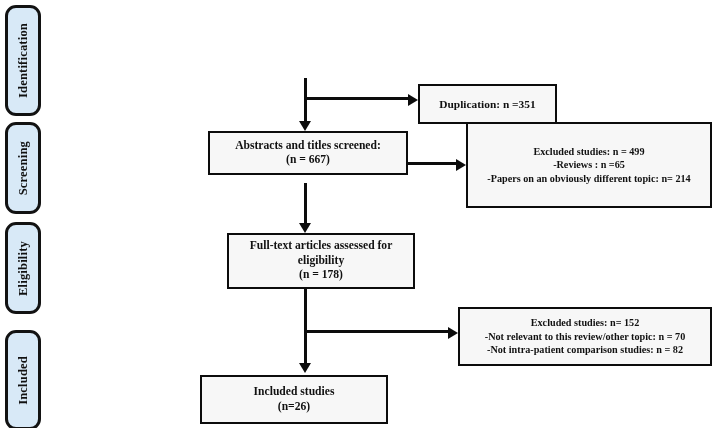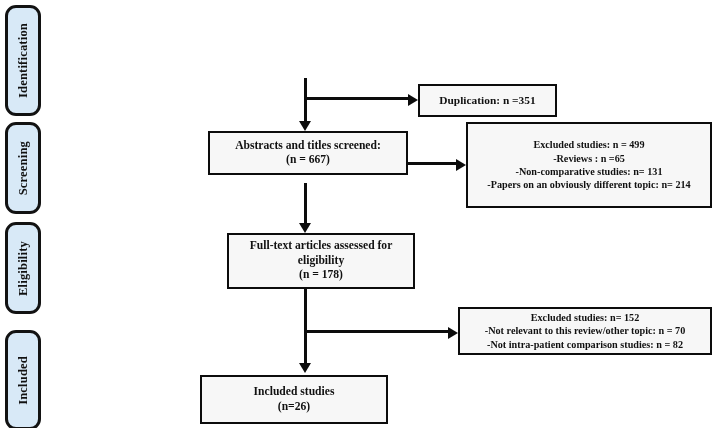--- a/index.html
+++ b/index.html
@@ -55,55 +55,54 @@
     <span>Included</span>
   </div>
 
 
   <div class="vline" style="left:304px;top:78px;height:46px;"></div>
   <div class="arrow-d" style="left:299px;top:121px;"></div>
 
   <div class="hline" style="left:304px;top:97px;width:106px;"></div>
   <div class="arrow-r" style="left:408px;top:93.5px;"></div>
 
-  <div class="box dup" style="left:418px;top:84px;width:139px;height:33px;">
+  <div class="box dup" style="left:418px;top:84px;width:139px;height:40px;">
     <span class="ln">Duplication: n =351</span>
   </div>
 
   <div class="box main" style="left:208px;top:131px;width:200px;height:44px;">
     <span class="ln">Abstracts and titles screened:</span>
     <span class="ln">(n = 667)</span>
   </div>
 
   <div class="hline" style="left:408px;top:162px;width:50px;"></div>
   <div class="arrow-r" style="left:456px;top:158.5px;"></div>
 
   <div class="box side" style="left:466px;top:122px;width:246px;height:86px;">
     <span class="ln">Excluded  studies: n = 499</span>
     <span class="ln">-Reviews : n =65</span>
-    <span class="ln">-Non-comparative  studies: n= 131</span>
     <span class="ln">-Papers on an obviously different topic: n= 214</span>
   </div>
 
   <div class="vline" style="left:304px;top:183px;height:43px;"></div>
   <div class="arrow-d" style="left:299px;top:223px;"></div>
 
   <div class="box main" style="left:215px;top:233px;width:188px;height:56px;margin-left:12px;">
     <span class="ln">Full-text articles assessed for</span>
     <span class="ln">eligibility</span>
     <span class="ln">(n = 178)</span>
   </div>
 
   <div class="vline" style="left:304px;top:289px;height:76px;"></div>
   <div class="arrow-d" style="left:299px;top:363px;"></div>
 
   <div class="hline" style="left:304px;top:330px;width:146px;"></div>
   <div class="arrow-r" style="left:448px;top:326.5px;"></div>
 
-  <div class="box side" style="left:458px;top:307px;width:254px;height:48px;">
+  <div class="box side" style="left:458px;top:307px;width:254px;height:59px;">
     <span class="ln">Excluded  studies: n= 152</span>
     <span class="ln">-Not relevant to this review/other topic: n = 70</span>
     <span class="ln">-Not intra-patient  comparison  studies: n = 82</span>
   </div>
 
   <div class="box main" style="left:200px;top:375px;width:188px;height:49px;">
     <span class="ln">Included studies</span>
     <span class="ln">(n=26)</span>
   </div>
 

